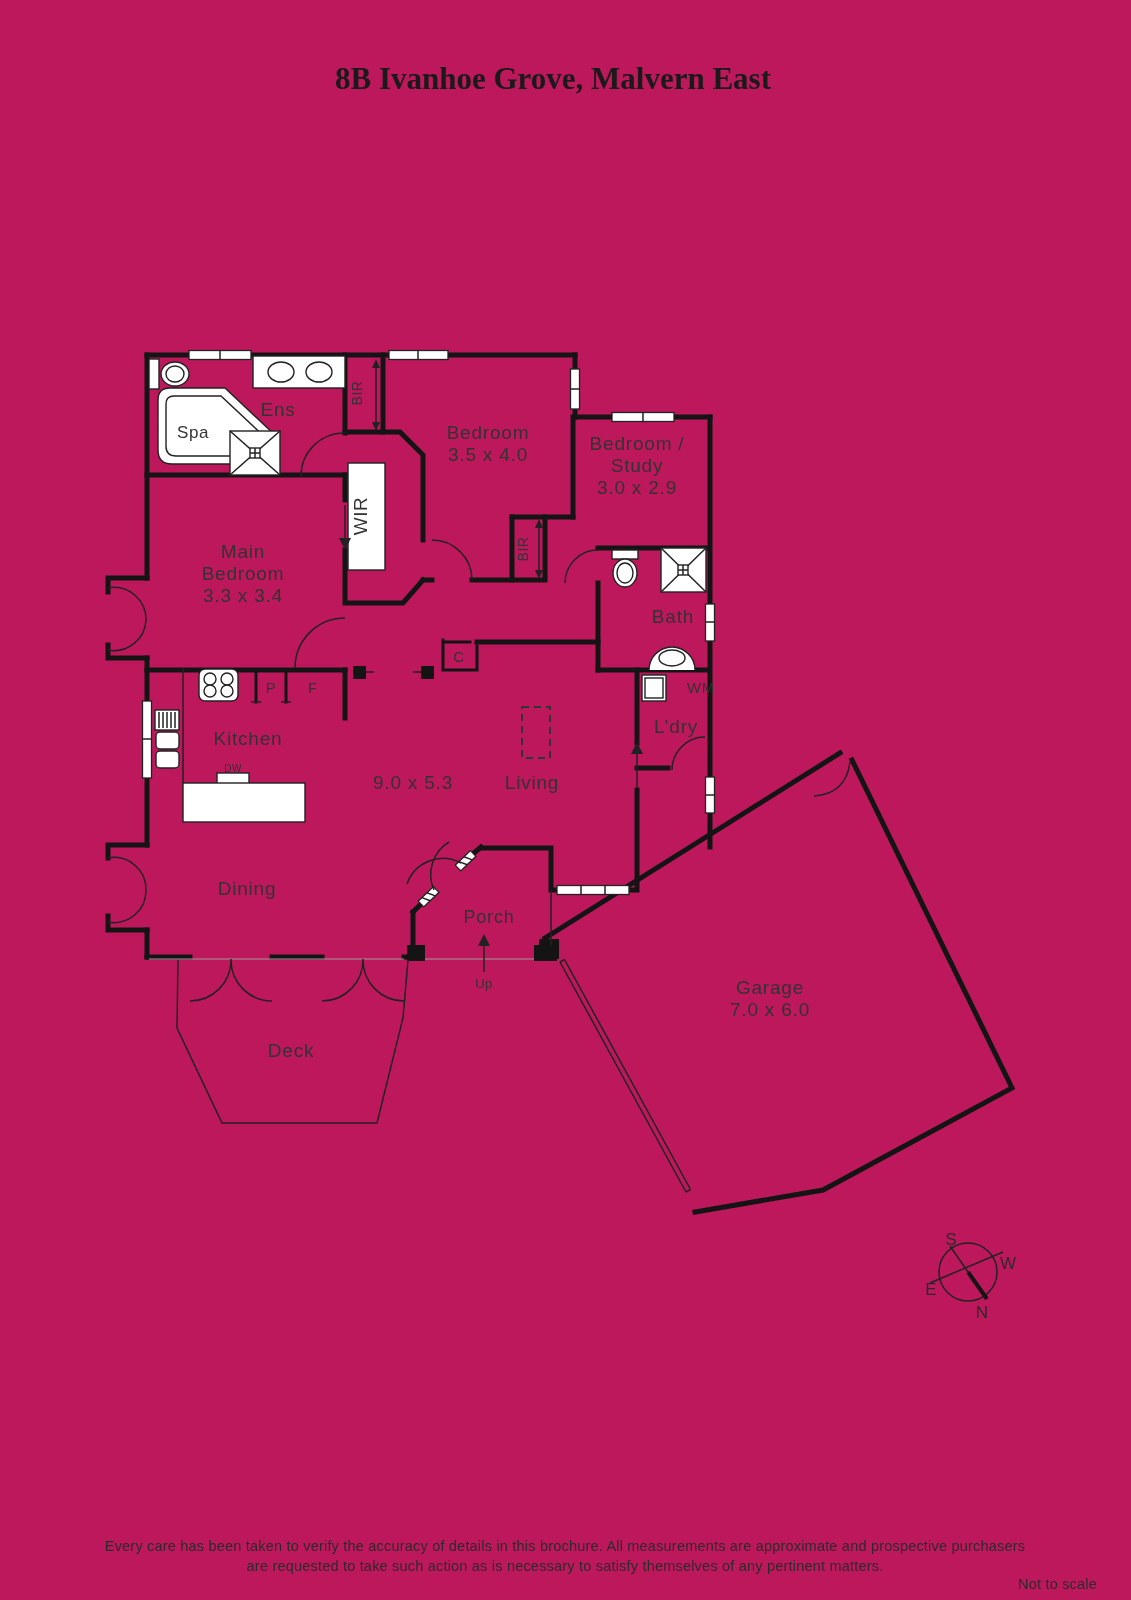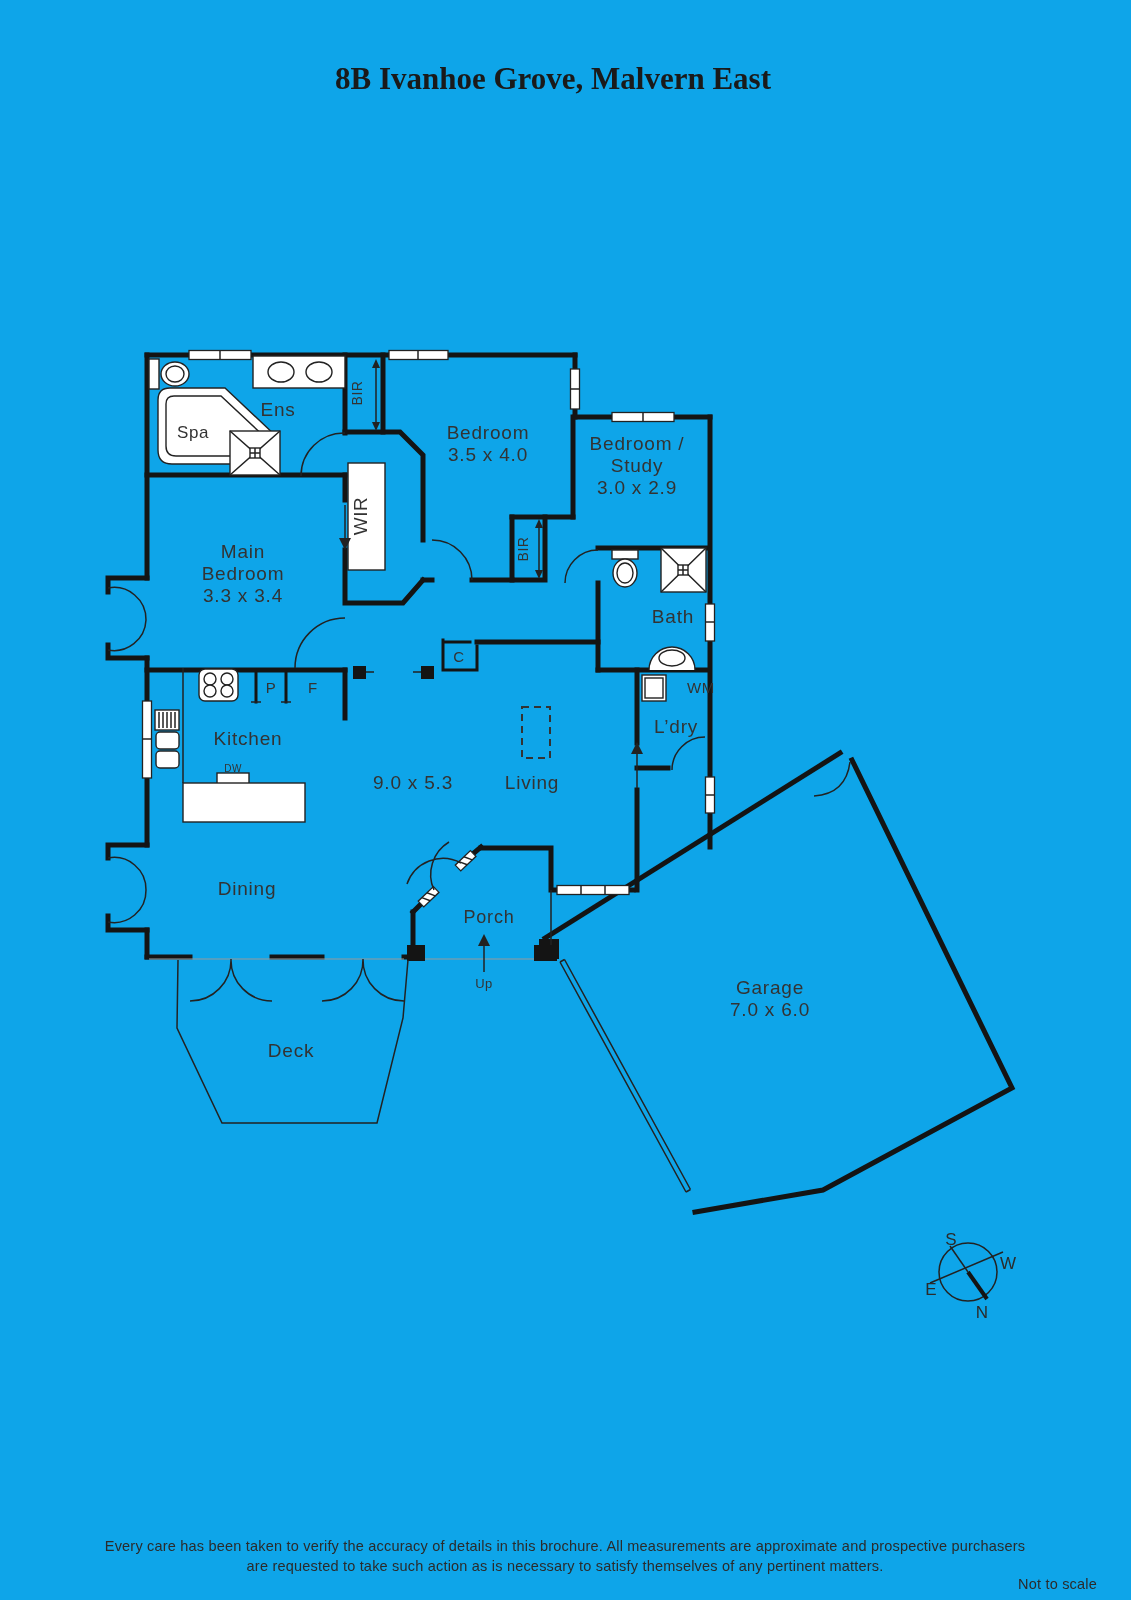--- a/index.html
+++ b/index.html
@@ -1,16 +1,16 @@
 <!DOCTYPE html>
 <html><head>
 <meta charset="utf-8">
 <style>
   html,body{margin:0;padding:0;background:#ffffff;}
-  .page{position:relative;width:1131px;height:1600px;background:#0ea5e9;overflow:hidden;}
+  .page{position:relative;width:1131px;height:1600px;background:#be185d;overflow:hidden;}
   svg{display:block;}
   text{fill:#2e2e2e;font-family:"Liberation Sans","DejaVu Sans",sans-serif;}
   .title{font-family:"Liberation Serif","DejaVu Serif",serif;font-weight:bold;font-size:31px;fill:#1a1a1a;}
   .room{font-size:19px;letter-spacing:0.8px;fill:#333;}
   .small{font-size:15px;letter-spacing:0.6px;fill:#333;}
   .tiny{font-size:10px;letter-spacing:0.4px;fill:#333;}
   .mid{font-size:13px;letter-spacing:0.5px;fill:#333;}
   .footer{font-size:14.5px;fill:#2b2b2b;letter-spacing:0.2px;}
   .compass-letter{font-size:17px;fill:#2b2b2b;}
   .wall{stroke:#141414;stroke-width:5;fill:none;stroke-linecap:square;}

